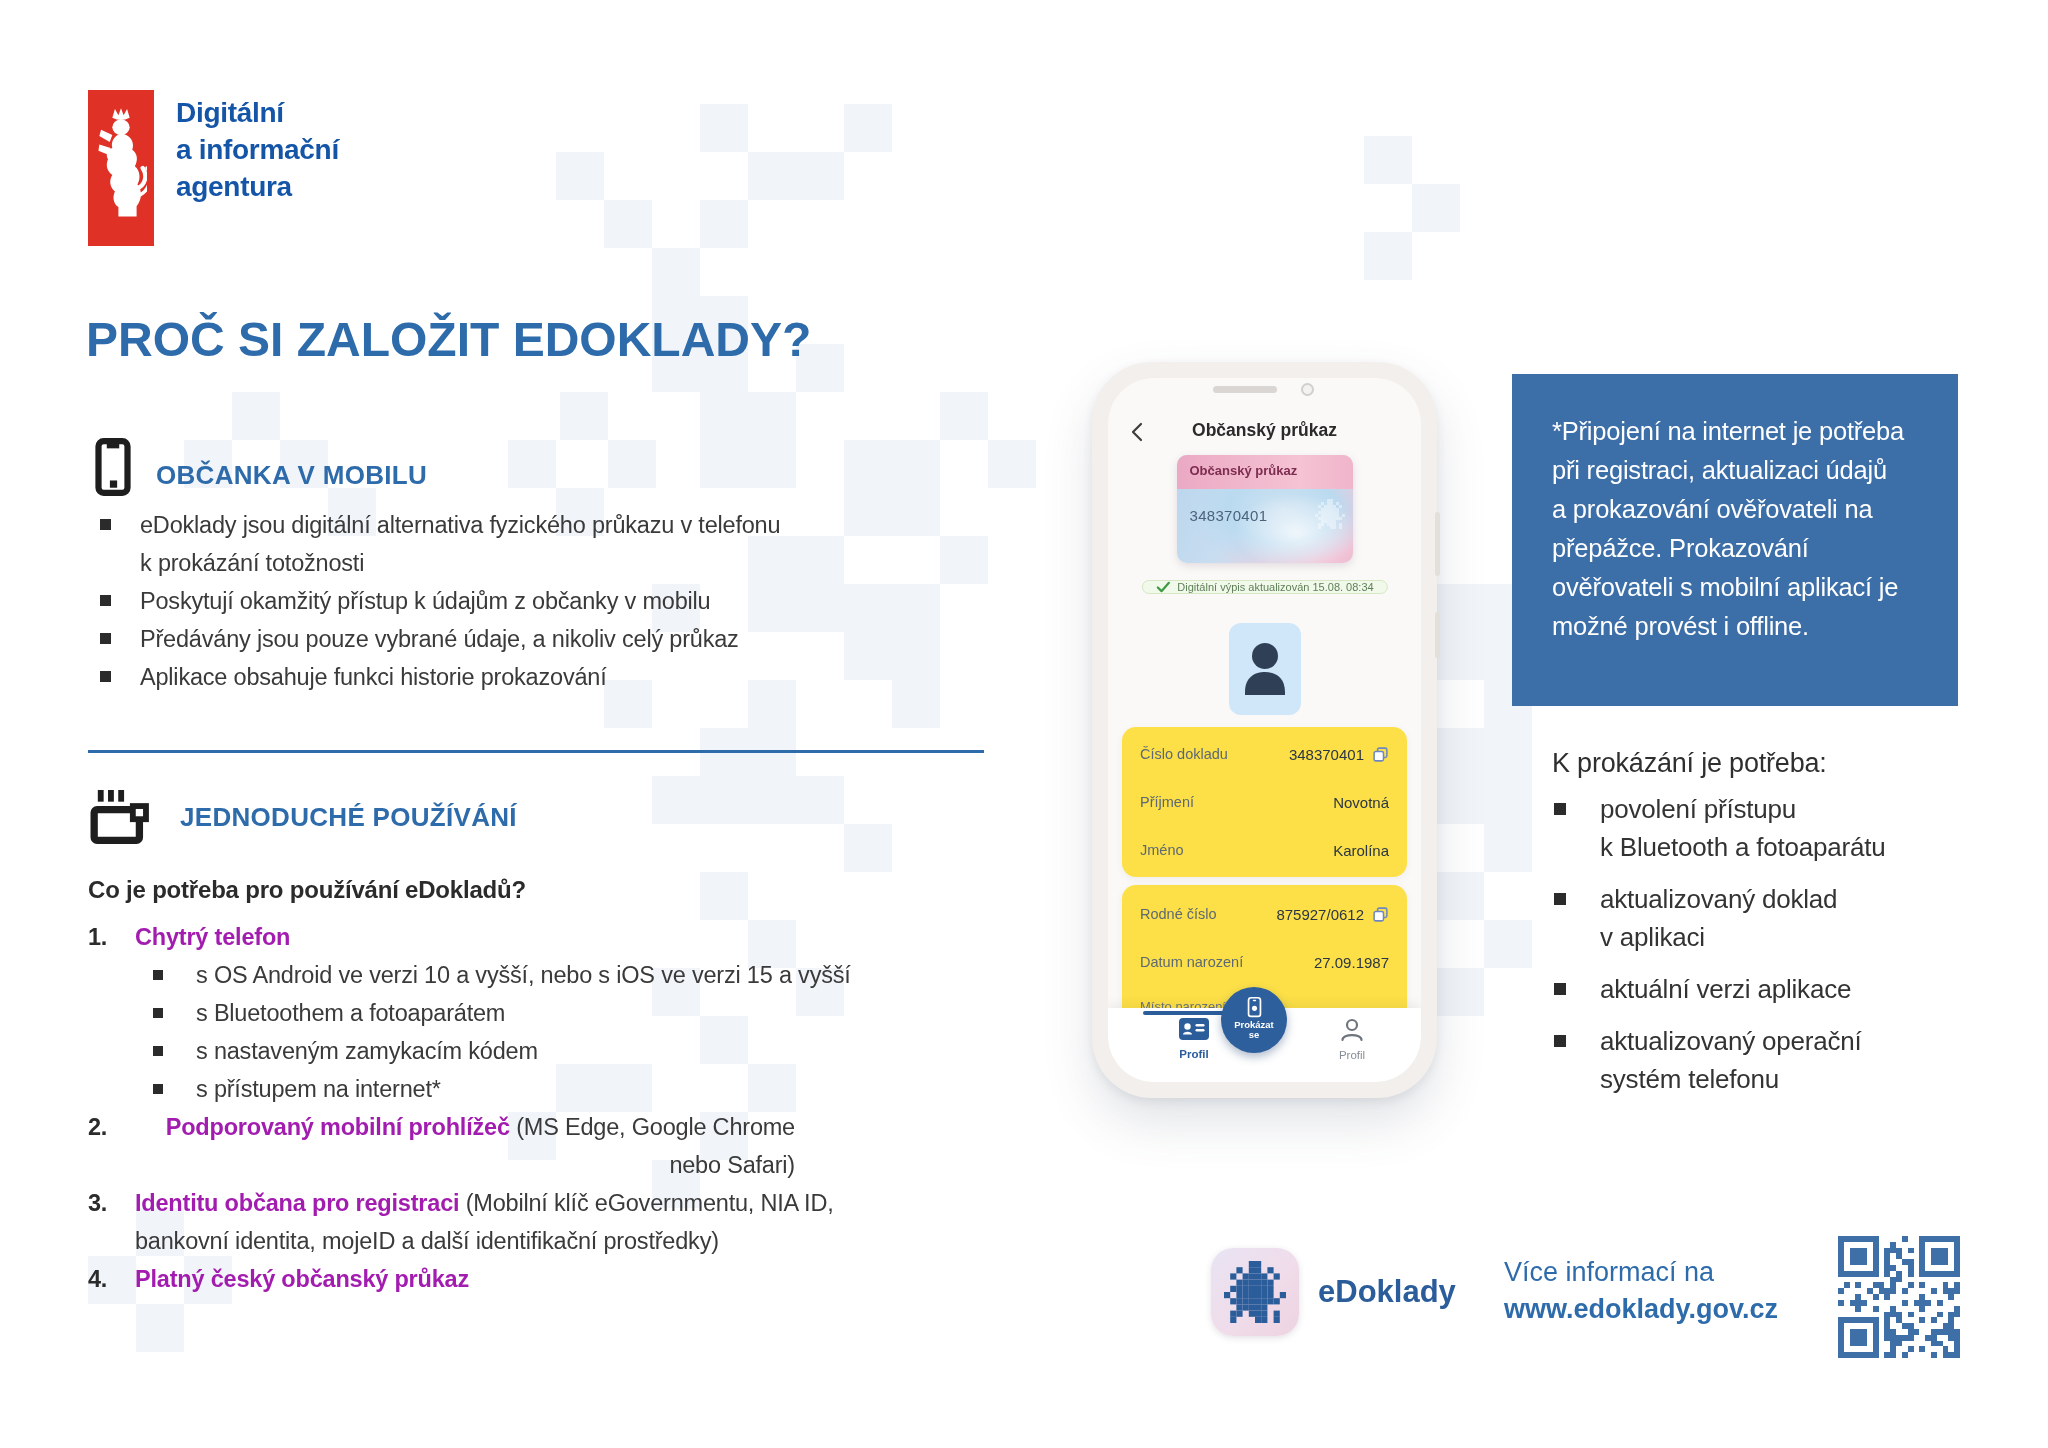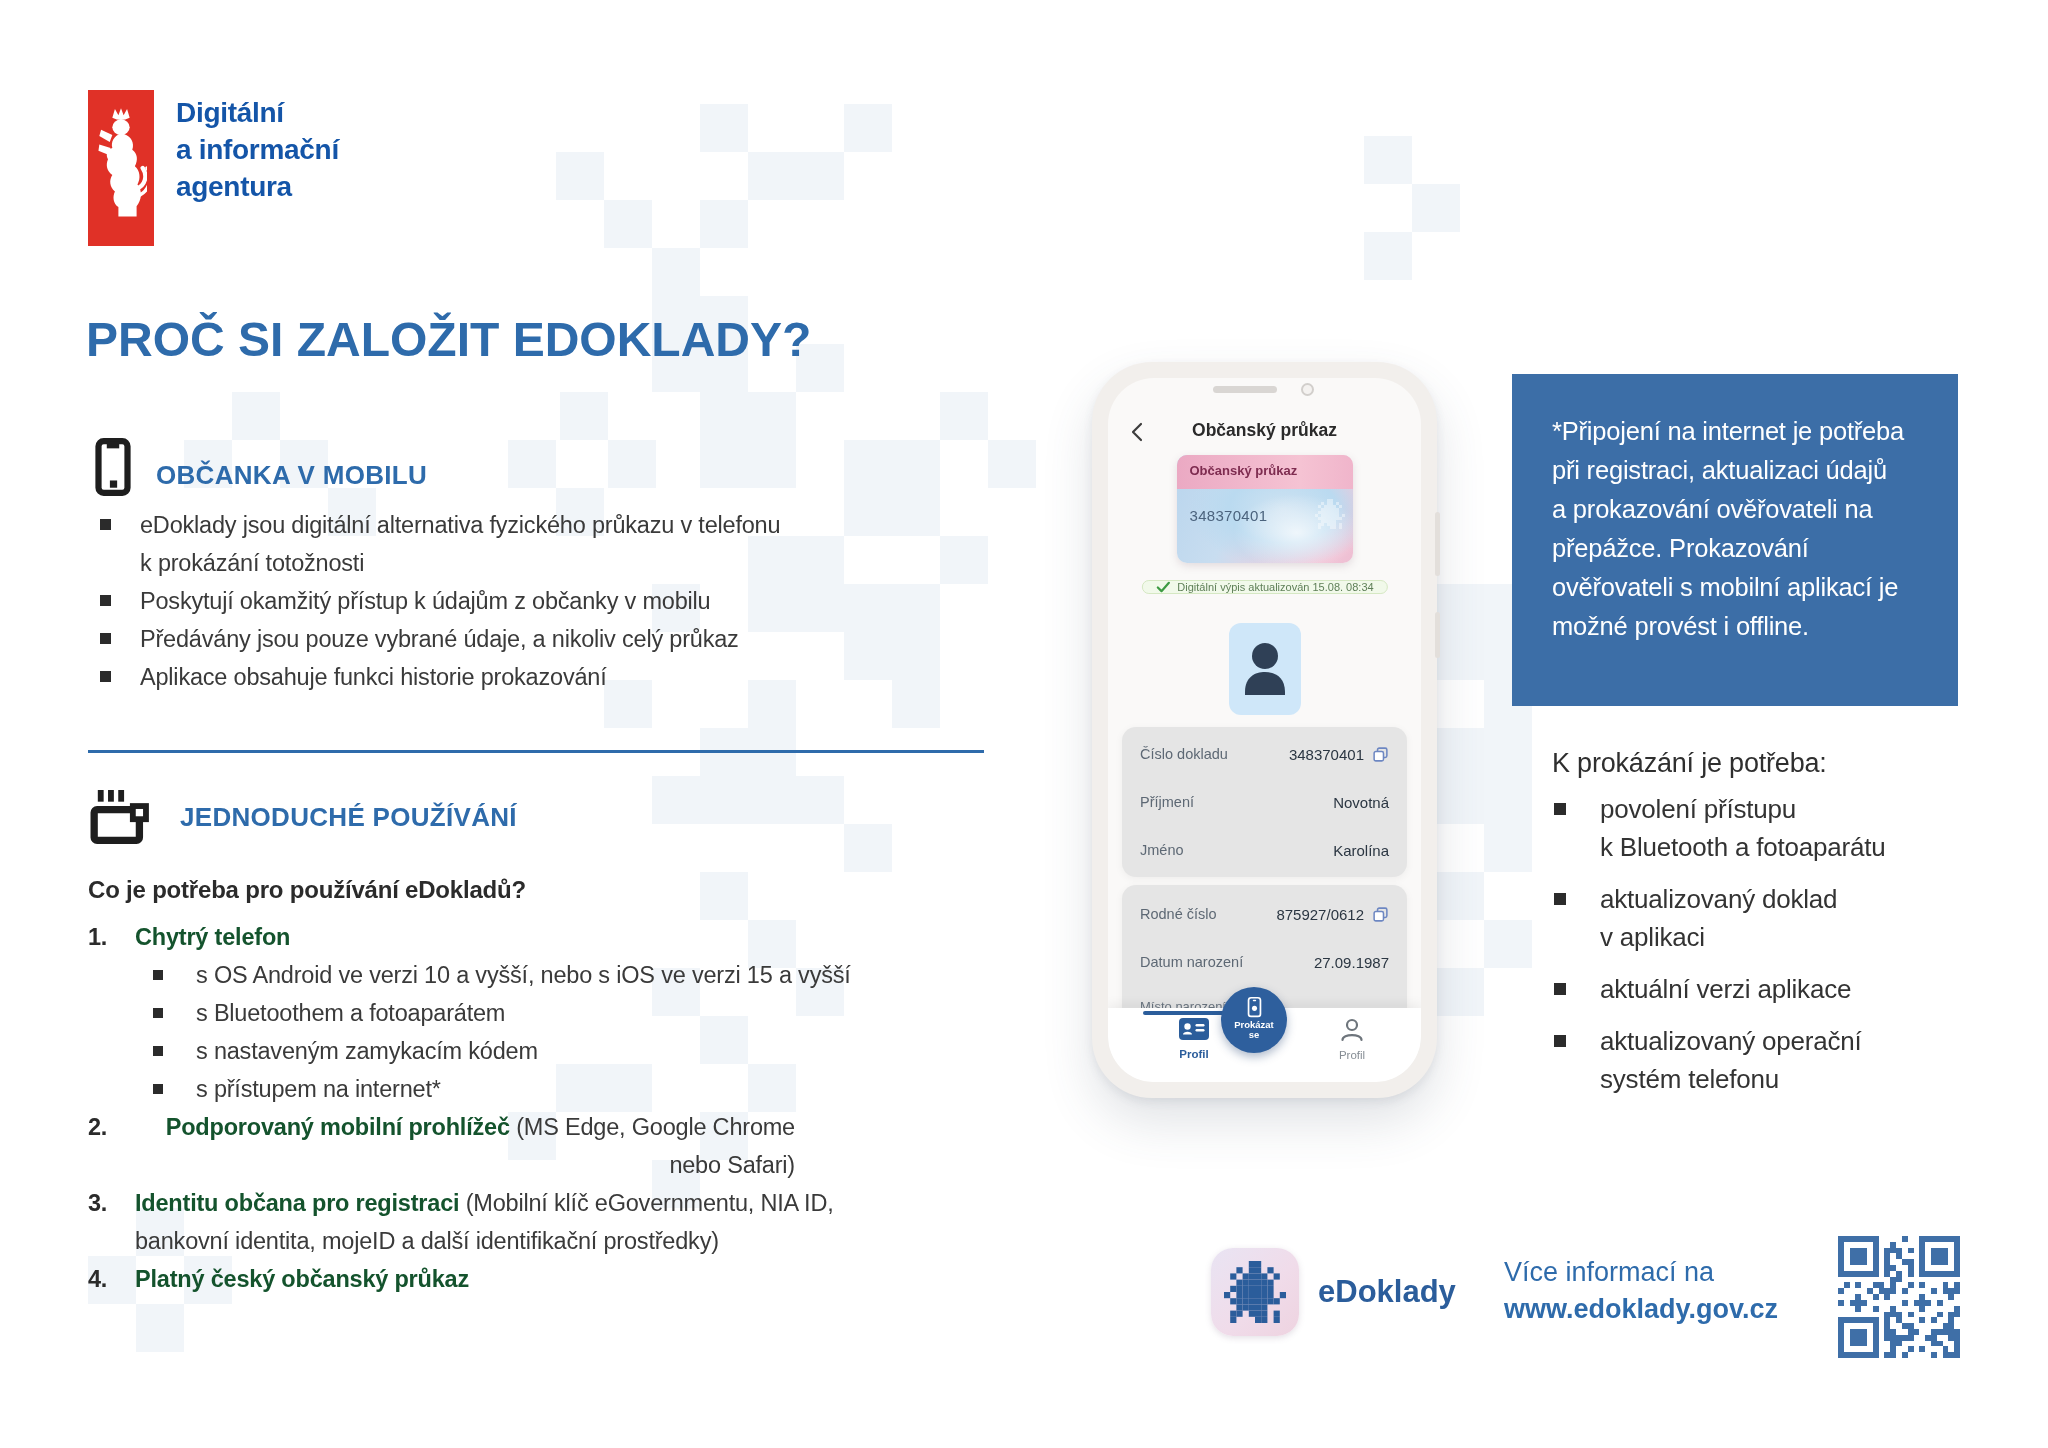--- a/index.html
+++ b/index.html
@@ -35,21 +35,21 @@
 
   .divider{position:absolute;left:88px;top:750px;width:896px;height:3px;background:#2e6bab;z-index:2;}
 
   .intro{position:absolute;left:88px;top:876px;margin:0;font-size:24px;font-weight:bold;
          color:#2b2b2b;letter-spacing:-0.2px;z-index:2;}
 
   .numlist{position:absolute;left:88px;top:918px;width:820px;margin:0;padding:0;list-style:none;z-index:2;}
   .numlist>li{display:flex;font-size:23.5px;line-height:38px;letter-spacing:-0.2px;}
   .numlist .num{width:47px;flex:none;font-weight:bold;color:#2b2b2b;}
   .numlist .li-body{flex:1;}
-  .numlist .b{font-weight:bold;color:#14532d;}
+  .numlist .b{font-weight:bold;color:#a21caf;}
   .li-body.w2{max-width:660px;text-align:right;}
   .li-body.w3{max-width:792px;}
   .subs{margin:0;padding:0;list-style:none;}
   .subs li{position:relative;padding-left:61px;}
   .subs .sq{left:18px;width:10px;height:10px;top:14px;}
 
   
   .phone{position:absolute;left:1092px;top:362px;width:345px;height:736px;background:#f2efec;
          border-radius:60px;box-shadow:0 24px 50px rgba(70,80,100,.16), 0 4px 10px rgba(70,80,100,.10);z-index:3;}
   .phone .side-btn{position:absolute;right:-3px;width:5px;background:#e3dfdb;border-radius:3px;}
@@ -74,21 +74,21 @@
                 background:linear-gradient(90deg,#eba9c3,#f5c3d3 70%,#f0b5cb);}
   .id-card-band span{display:block;padding:8px 0 0 13px;font-size:13px;font-weight:bold;color:#7e2c50;}
   .id-card-number{position:absolute;left:13px;top:52px;font-size:15px;color:#4b637d;letter-spacing:0.3px;}
   .card-lion{position:absolute;right:8px;top:44px;opacity:.7;}
   .status-pill{position:absolute;left:50%;transform:translateX(-50%);top:202px;height:14px;
                display:flex;align-items:center;gap:7px;padding:0 13px;border-radius:14px;
                background:#f1f9ea;border:1px solid #d5e8c3;box-sizing:border-box;white-space:nowrap;}
   .status-pill span{font-size:11px;color:#5e7f57;}
   .avatar{position:absolute;left:50%;transform:translateX(-50%);top:245px;width:72px;height:92px;
           border-radius:12px;background:#cfe7f9;display:flex;align-items:center;justify-content:center;}
-  .data-card{position:absolute;left:14px;width:285px;background:#e5e5e5;border-radius:14px;
+  .data-card{position:absolute;left:14px;width:285px;background:#fde047;border-radius:14px;
              box-shadow:0 2px 8px rgba(0,0,0,.05);}
   .data-card.c1{top:349px;height:150px;padding-top:3px;box-sizing:border-box;}
   .data-card.c2{top:507px;height:148px;padding-top:5px;box-sizing:border-box;}
   .row{position:relative;height:48px;display:flex;align-items:center;padding:0 18px;}
   .row .lbl{font-size:14.5px;color:#5d6874;}
   .row .val{margin-left:auto;font-size:15px;font-weight:500;color:#2b3642;}
   .row .copy{margin-left:8px;cursor:pointer;flex:none;}
   .row.small{height:40px;}
   .row.small .lbl{font-size:13px;color:#6a7580;}
   .navbar{position:absolute;left:0;bottom:0;width:100%;height:74px;background:#ffffff;

